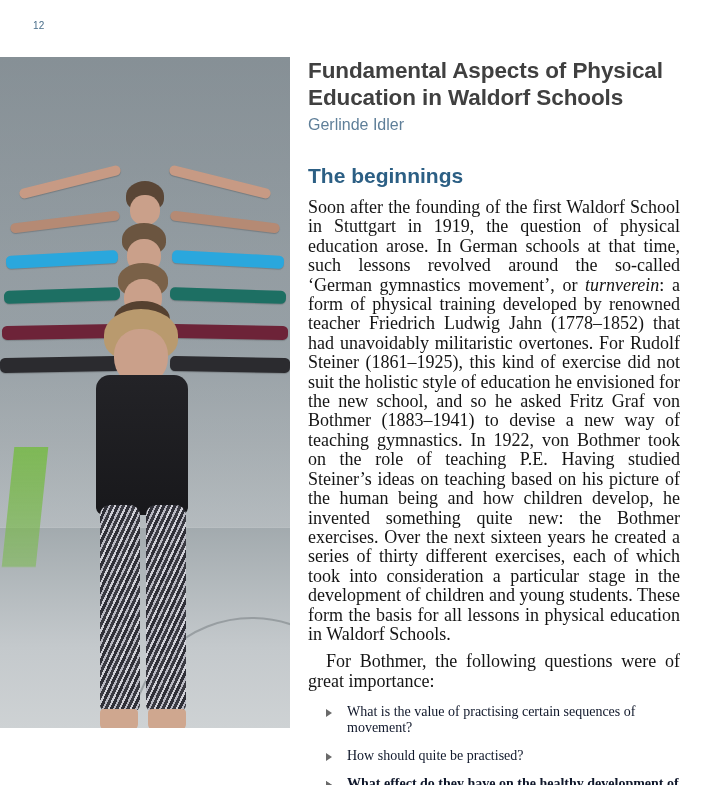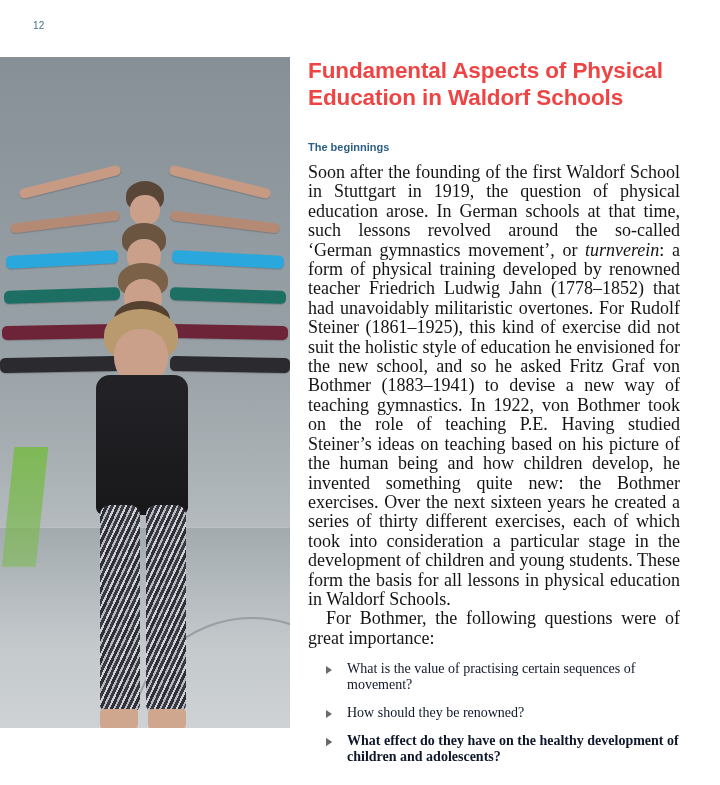--- a/index.html
+++ b/index.html
@@ -132,50 +132,50 @@
     position: absolute;
     left: 308px;
     top: 57px;
     width: 372px;
   }
   h1.title {
     font-family: "Liberation Sans", sans-serif;
     font-weight: bold;
     font-size: 22.5px;
     line-height: 27px;
-    color: #ef4444;
+    color: #404040;
     margin: 0 0 1px 0;
     letter-spacing: -0.1px;
   }
   .byline {
     font-family: "Liberation Sans", sans-serif;
     font-size: 16px;
     color: #5f7f99;
     margin: 5px 0 0 0;
     font-weight: normal;
   }
   h2.section {
     font-family: "Liberation Sans", sans-serif;
     font-weight: bold;
-    font-size: 11px;
+    font-size: 21px;
     color: #2c5f84;
     margin: 30px 0 10px 0;
   }
   p.body-text {
     font-size: 18px;
     line-height: 19.4px;
     text-align: justify;
     margin: 0;
     hyphens: auto;
     -webkit-hyphens: auto;
     color: #141414;
   }
   p.body-text + p.body-text {
     text-indent: 18px;
-    margin-top: 0;
+    margin-top: 8px;
   }
   .italic { font-style: italic; }
   ul.qlist {
     list-style: none;
     margin: 13px 0 0 0;
     padding: 0 0 0 18px;
   }
   ul.qlist li {
     position: relative;
     font-size: 14px;
@@ -245,35 +245,36 @@
       <div class="body" style="left:96px; top:318px; width:92px; height:140px; background:linear-gradient(180deg,#232327,#18181b);"></div>
       <div class="legging" style="left:100px; top:448px; width:40px; height:206px;"></div>
       <div class="legging" style="left:146px; top:448px; width:40px; height:206px;"></div>
       <div class="foot" style="left:100px; top:652px; width:38px; height:22px;"></div>
       <div class="foot" style="left:148px; top:652px; width:38px; height:22px;"></div>
     </div>
   </div>
 
   <div class="col">
     <h1 class="title">Fundamental Aspects of Physical Education in Waldorf Schools</h1>
+    <div class="byline">Gerlinde Idler</div>
 
     <h2 class="section">The beginnings</h2>
 
     <p class="body-text"><span>Soon after the founding of the first Waldorf School in Stuttgart in 1919, the question of physical education arose. In German schools at that time, such lessons revolved around the so-called ‘German gymnastics movement’, or </span><span class="italic">turnverein</span><span>: a form of physical training developed by renowned teacher Friedrich Ludwig Jahn (1778–1852) that had unavoidably militaristic overtones. For Rudolf Steiner (1861–1925), this kind of exercise did not suit the holistic style of education he envisioned for the new school, and so he asked Fritz Graf von Bothmer (1883–1941) to devise a new way of teaching gymnastics. In 1922, von Bothmer took on the role of teaching P.E. Having studied Steiner’s ideas on teaching based on his picture of the human being and how children develop, he invented something quite new: the Bothmer exercises. Over the next sixteen years he created a series of thirty different exercises, each of which took into consideration a particular stage in the development of children and young students. These form the basis for all lessons in physical education in Waldorf Schools.</span></p>
 
     <p class="body-text">For Bothmer, the following questions were of great importance:</p>
 
     <ul class="qlist">
       <li>
         <span class="bullet-icon"></span>
         <span>What is the value of practising certain sequences of movement?</span>
       </li>
       <li>
         <span class="bullet-icon"></span>
-        <span>How should they be renowned?</span>
+        <span>How should quite be practised?</span>
       </li>
       <li>
         <span class="bullet-icon"></span>
       </li>
       <li>
         <span class="bullet-icon"></span>
         <span>What effect do they have on the healthy development of children and adolescents?</span>
       </li>
     </ul>
   </div>

